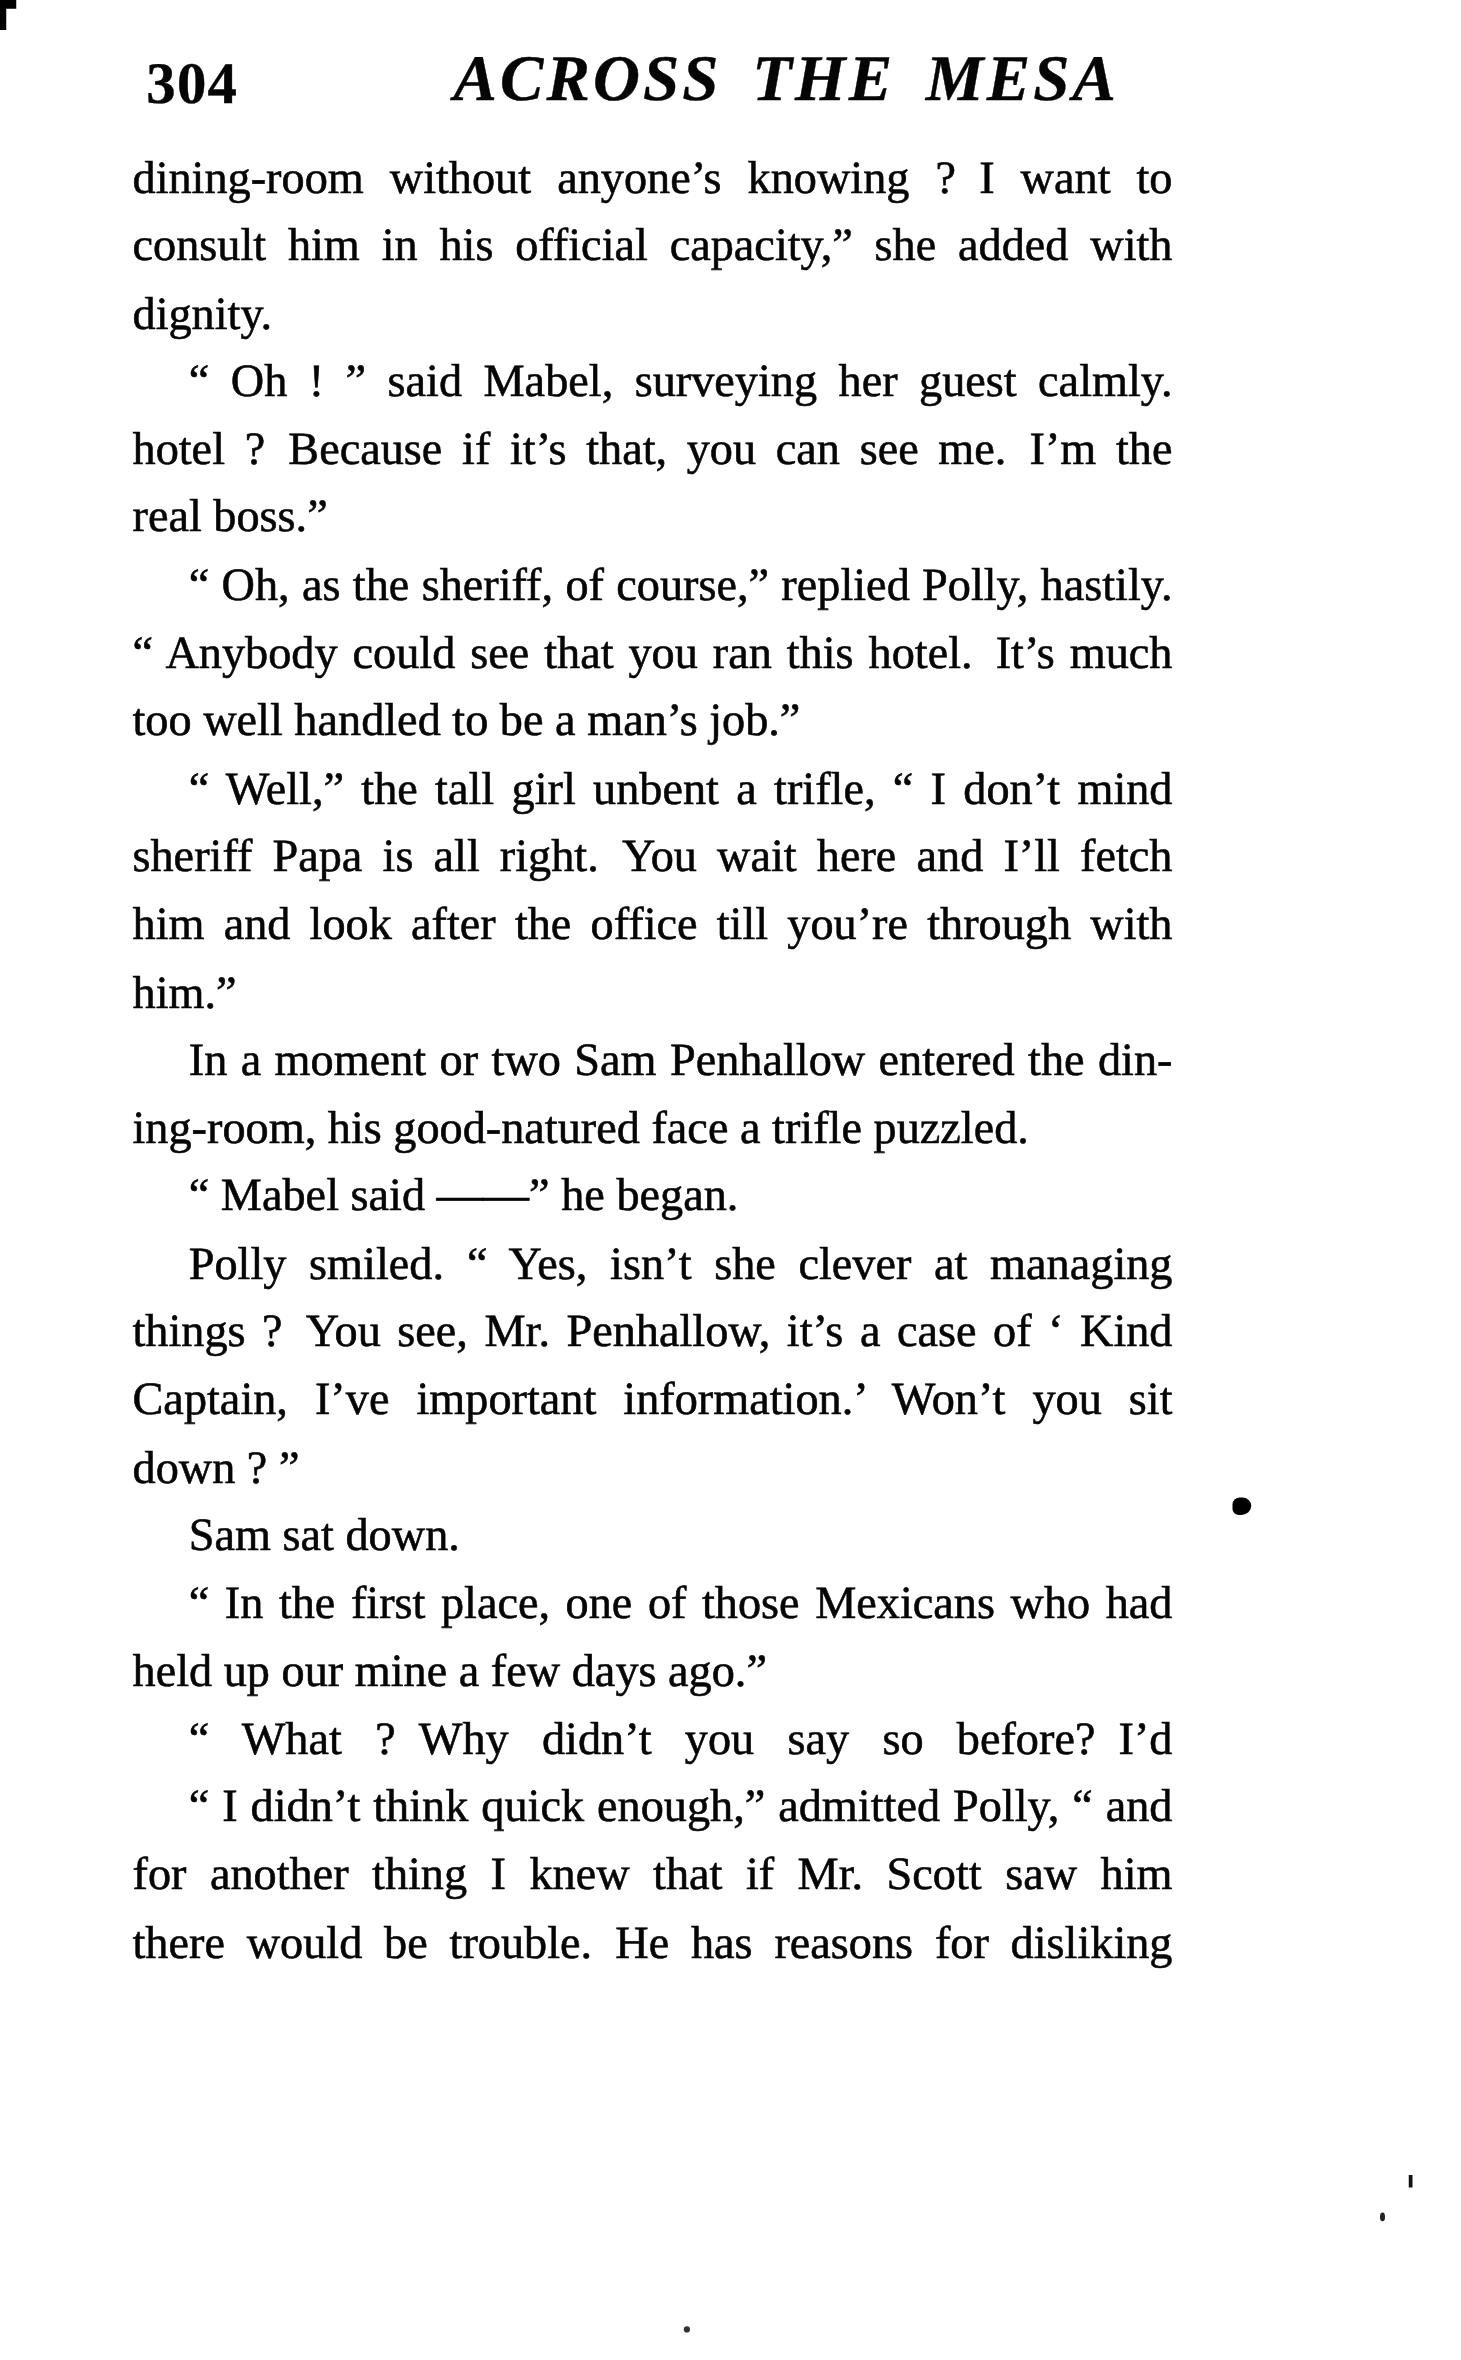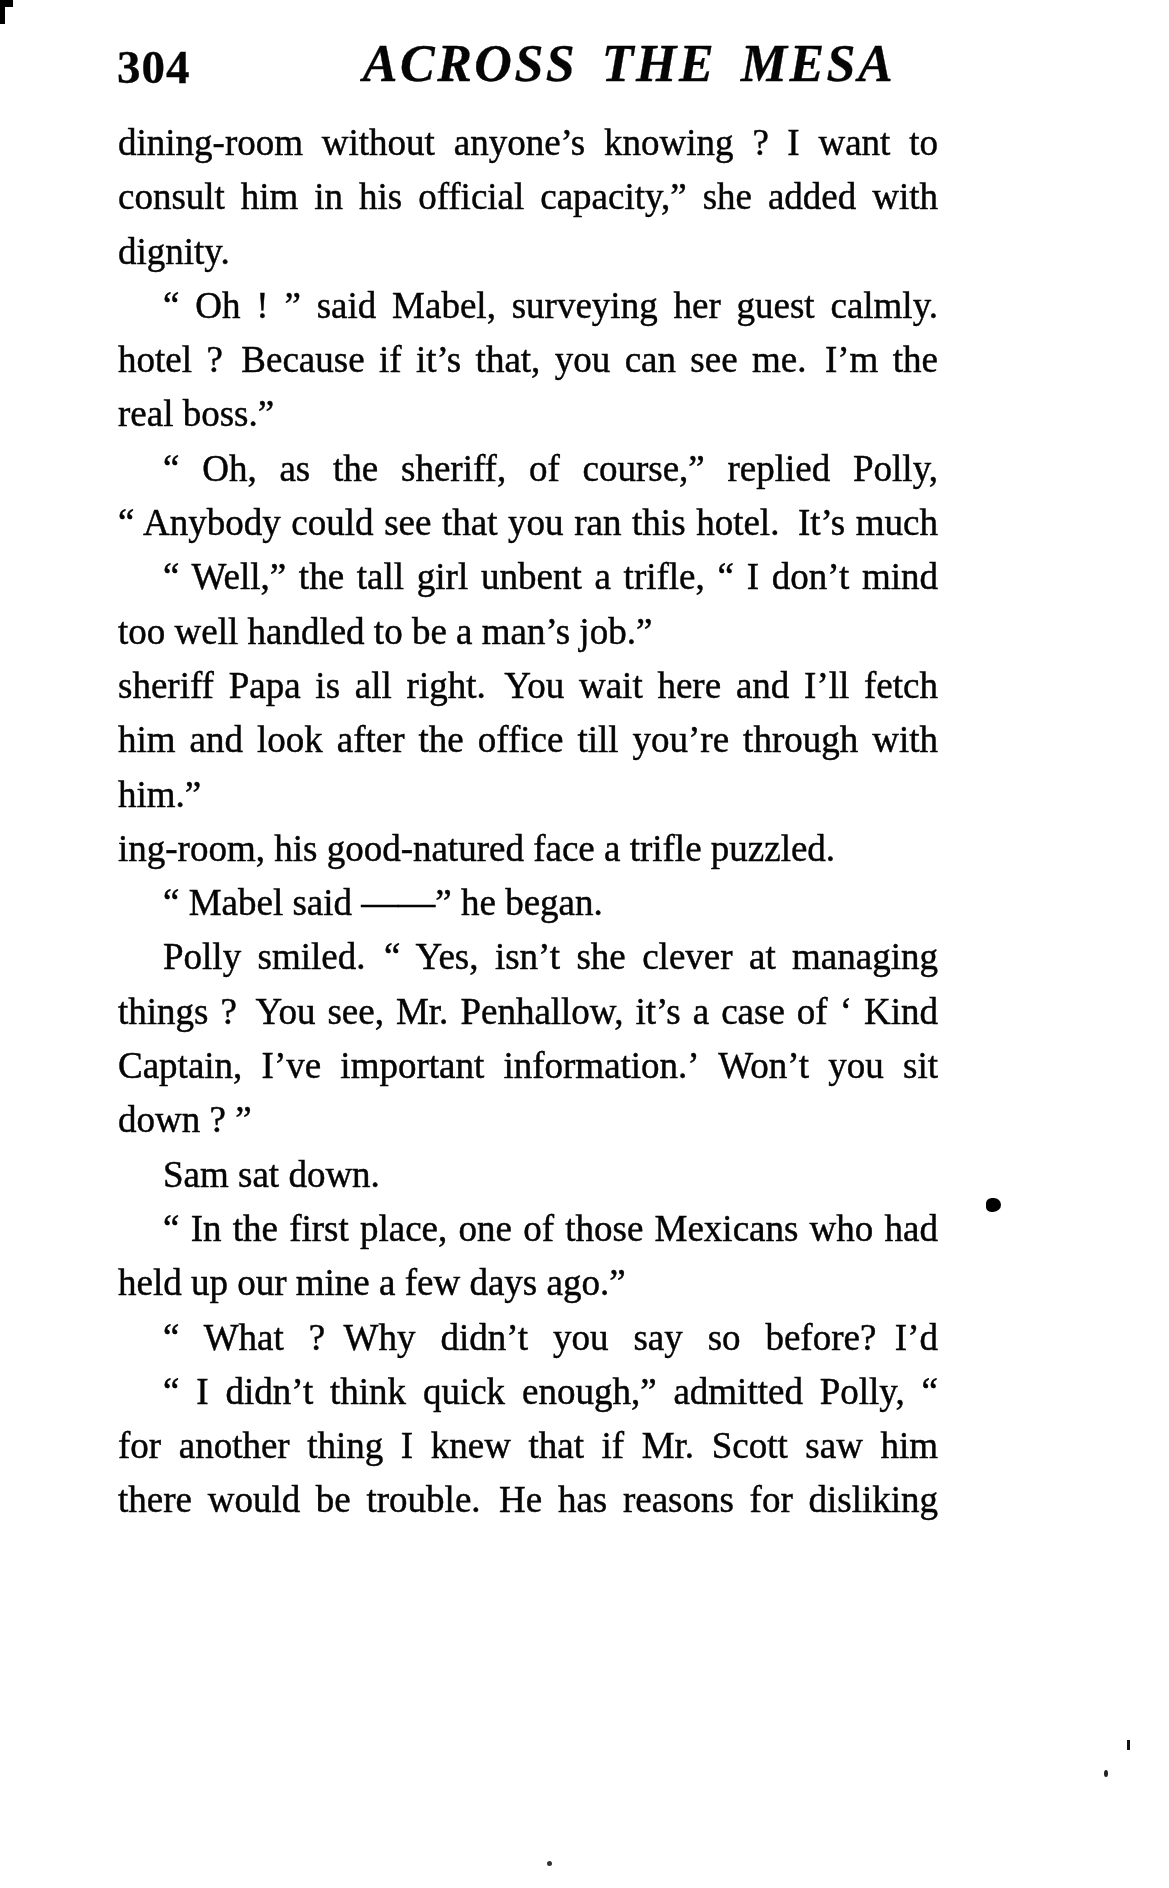--- a/index.html
+++ b/index.html
@@ -42,21 +42,20 @@
     left: 106px; top: 116px;
     width: 832px;
     font-size: 37px;
     -webkit-text-stroke: 0.45px #050505;
   }
   .line {
     height: 54.3px;
     line-height: 54.3px;
     overflow: hidden;
     white-space: normal;
-    margin-left: 12px;
   }
   .line.j {
     text-align: justify;
     text-align-last: justify;
   }
   .line.i {
     text-indent: 45px;
   }
   
   .artifact { position: absolute; background: #000; }
@@ -84,25 +83,26 @@
 
   <div class="textblock">
       <div class="line j">dining-room without anyone’s knowing ? I want to</div>
       <div class="line j">consult him in his official capacity,” she added with</div>
       <div class="line">dignity.</div>
       <div class="line j i">“ Oh ! ” said Mabel, surveying her guest calmly.</div>
       <div class="line j">hotel ? Because if it’s that, you can see me. I’m the</div>
       <div class="line">real boss.”</div>
       <div class="line j i">“ Oh, as the sheriff, of course,” replied Polly, hastily.</div>
       <div class="line j">“ Anybody could see that you ran this hotel. It’s much</div>
+      <div class="line">too well handled to be a man’s job.”</div>
       <div class="line j i">“ Well,” the tall girl unbent a trifle, “ I don’t mind</div>
-      <div class="line">too well handled to be a man’s job.”</div>
       <div class="line j">sheriff Papa is all right. You wait here and I’ll fetch</div>
       <div class="line j">him and look after the office till you’re through with</div>
       <div class="line">him.”</div>
+      <div class="line j i">In a moment or two Sam Penhallow entered the din-</div>
       <div class="line">ing-room, his good-natured face a trifle puzzled.</div>
       <div class="line i">“ Mabel said ——” he began.</div>
       <div class="line j i">Polly smiled. “ Yes, isn’t she clever at managing</div>
       <div class="line j">things ? You see, Mr. Penhallow, it’s a case of ‘ Kind</div>
       <div class="line j">Captain, I’ve important information.’ Won’t you sit</div>
       <div class="line">down ? ”</div>
       <div class="line i">Sam sat down.</div>
       <div class="line j i">“ In the first place, one of those Mexicans who had</div>
       <div class="line">held up our mine a few days ago.”</div>
       <div class="line j i">“ What ? Why didn’t you say so before? I’d</div>

